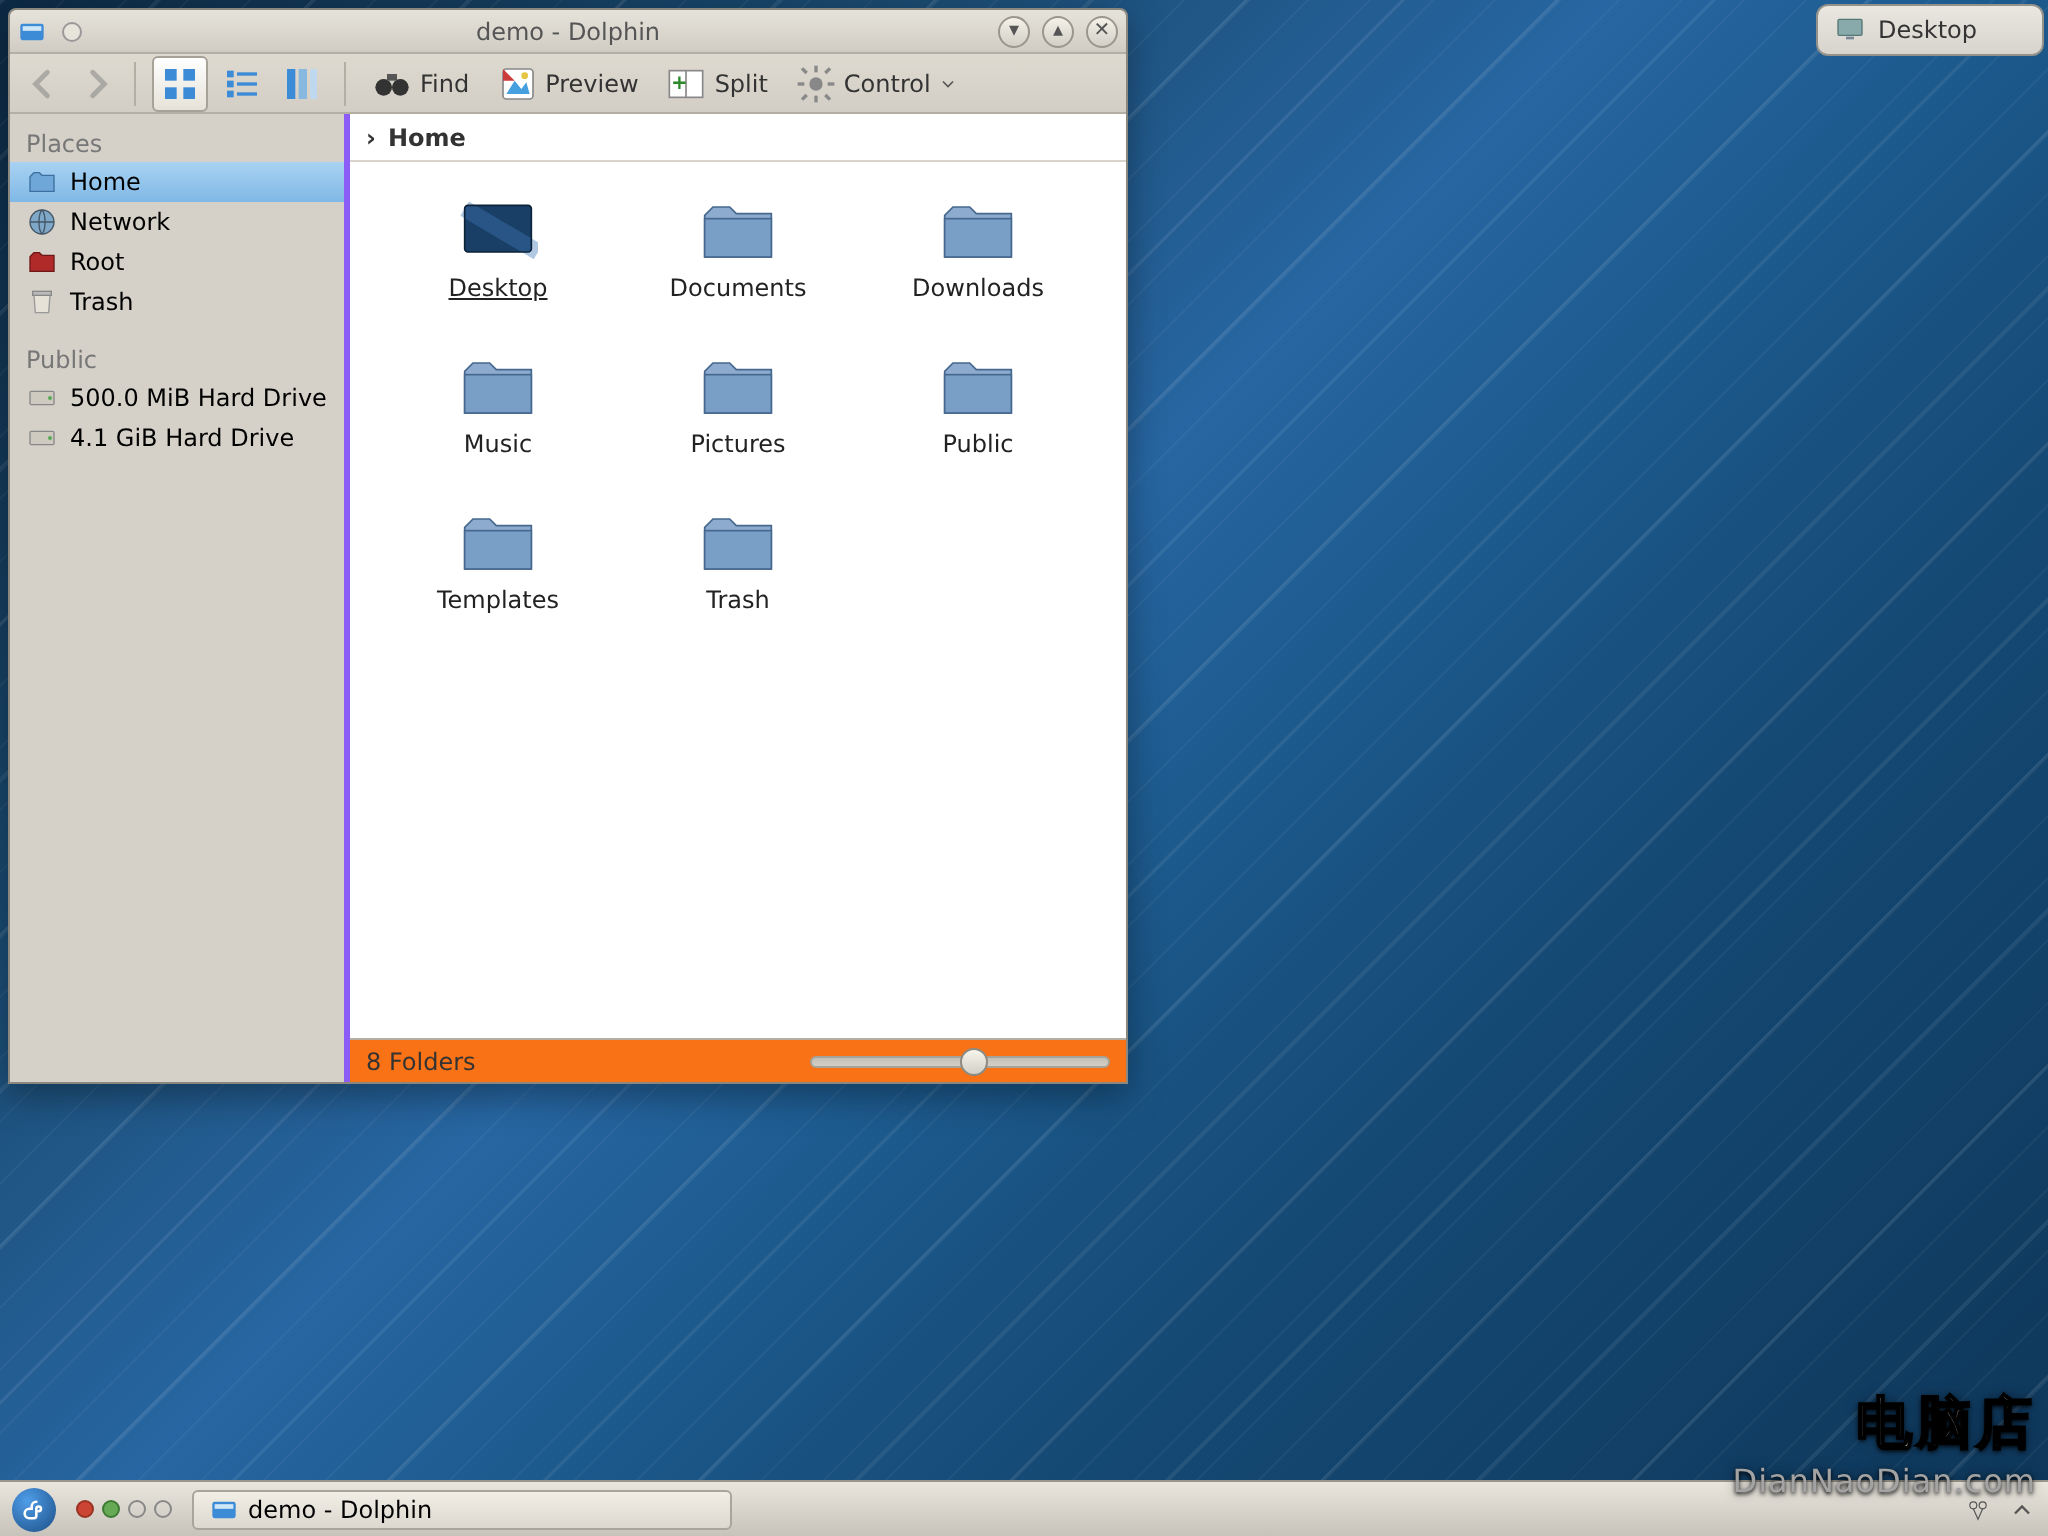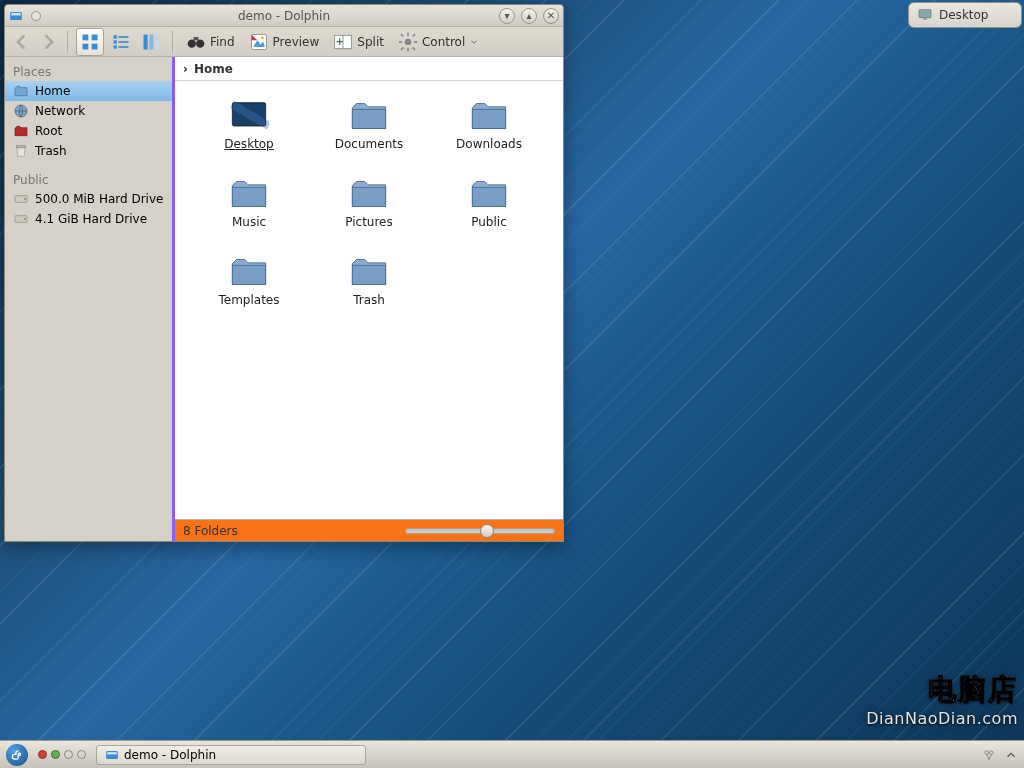--- a/index.html
+++ b/index.html
@@ -78,21 +78,21 @@
 .panel .kicker svg{width:14px;height:14px;}
 .pager{ display:flex; gap:4px; margin:0 4px;}
 .pager .pg{ width:9px; height:9px; border-radius:50%; border:1px solid #888;}
 .pager .pg.red{background:#cc4433;border-color:#993322;}
 .pager .pg.green{background:#66aa55;border-color:#3d7a33;}
 .task { height:20px; display:flex; align-items:center; gap:5px; padding:0 8px; background:linear-gradient(#f1eee6,#dcd8cf); border:1px solid #a9a59b; border-radius:3px; min-width:270px; cursor:pointer;}
 .task svg{width:14px;height:14px;}
 .panel .tray { margin-left:auto; display:flex; align-items:center; gap:8px; color:#444;}
 .tray svg{ width:14px; height:14px; }
 .watermark {
-  position:absolute; right:6px; bottom:40px; color:#e5e5e5; text-align:right;
+  position:absolute; right:6px; bottom:18px; color:#a3a3a3; text-align:right;
   text-shadow:0 1px 2px #000, 0 0 6px rgba(0,0,0,.5);
 }
 .watermark .big{ font-size:28px; font-weight:900; letter-spacing:2px; font-family:"Arial Black", sans-serif; -webkit-text-stroke:1px #000;}
 .watermark .small{ font-size:16px; font-weight:normal; letter-spacing:.5px;}
 </style>
 </head>
 <body>
 
 <div class="desktop-bg"></div>
 

